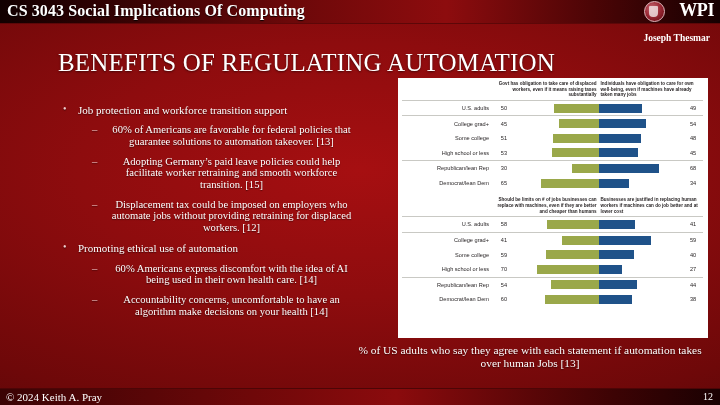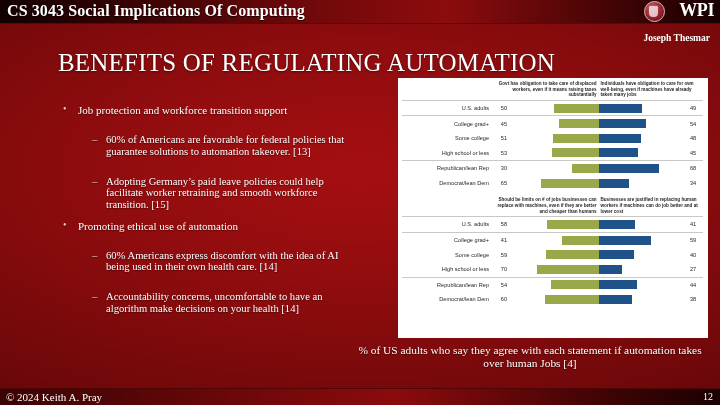--- a/index.html
+++ b/index.html
@@ -108,22 +108,23 @@
     left: 1px; top: -1px;
     font-size: 10px;
     color: #f0cfcf;
   }
   .lvl2 {
     position: relative;
     margin-left: 30px;
     padding-left: 14px;
     font-size: 10.6px;
     line-height: 1.1;
-    margin-top: 18px;
+    margin-top: 8px;
     text-shadow: 0 1px 1px rgba(0,0,0,.5);
+    text-align: center;
   }
   .lvl2::before {
     content: "\2013";
     position: absolute;
     left: 0px; top: 0px;
     color: #f0cfcf;
   }
   .group { margin-bottom: 9px; }
 
   
@@ -258,20 +259,21 @@
   <div class="presenter">Joseph Thesmar</div>
 
   <div class="slide-title">BENEFITS OF REGULATING AUTOMATION</div>
 
   <div class="body">
 
     <div class="group">
       <div class="lvl1">Job protection and workforce transition support</div>
       <div class="lvl2">60% of Americans are favorable for federal policies that guarantee solutions to automation takeover. [13]</div>
       <div class="lvl2">Adopting Germany’s paid leave policies could help facilitate worker retraining and smooth workforce transition. [15]</div>
+      <div class="lvl2">Displacement tax could be imposed on employers who automate jobs without providing retraining for displaced workers. [12]</div>
     </div>
 
     <div class="group">
       <div class="lvl1">Promoting ethical use of automation</div>
       <div class="lvl2">60% Americans express discomfort with the idea of AI being used in their own health care. [14]</div>
       <div class="lvl2">Accountability concerns, uncomfortable to have an algorithm make decisions on your health [14]</div>
     </div>
 
   </div>
 
@@ -474,20 +476,20 @@
                 </div>
             </div>
             <div class="val right">38</div>
           </div>
         </div>
       </div>
     </div>
 
   </div>
 
-  <div class="caption">% of US adults who say they agree with each statement if automation takes over human Jobs [4]</div>
+  <div class="caption">% of US adults who say they agree with each statement if automation takes over human Jobs [13]</div>
 
   <div class="footer-bar">
     <div class="footer-left">© 2024 Keith A. Pray</div>
     <div class="footer-right">12</div>
   </div>
 
 </div>
 
 </body></html>

